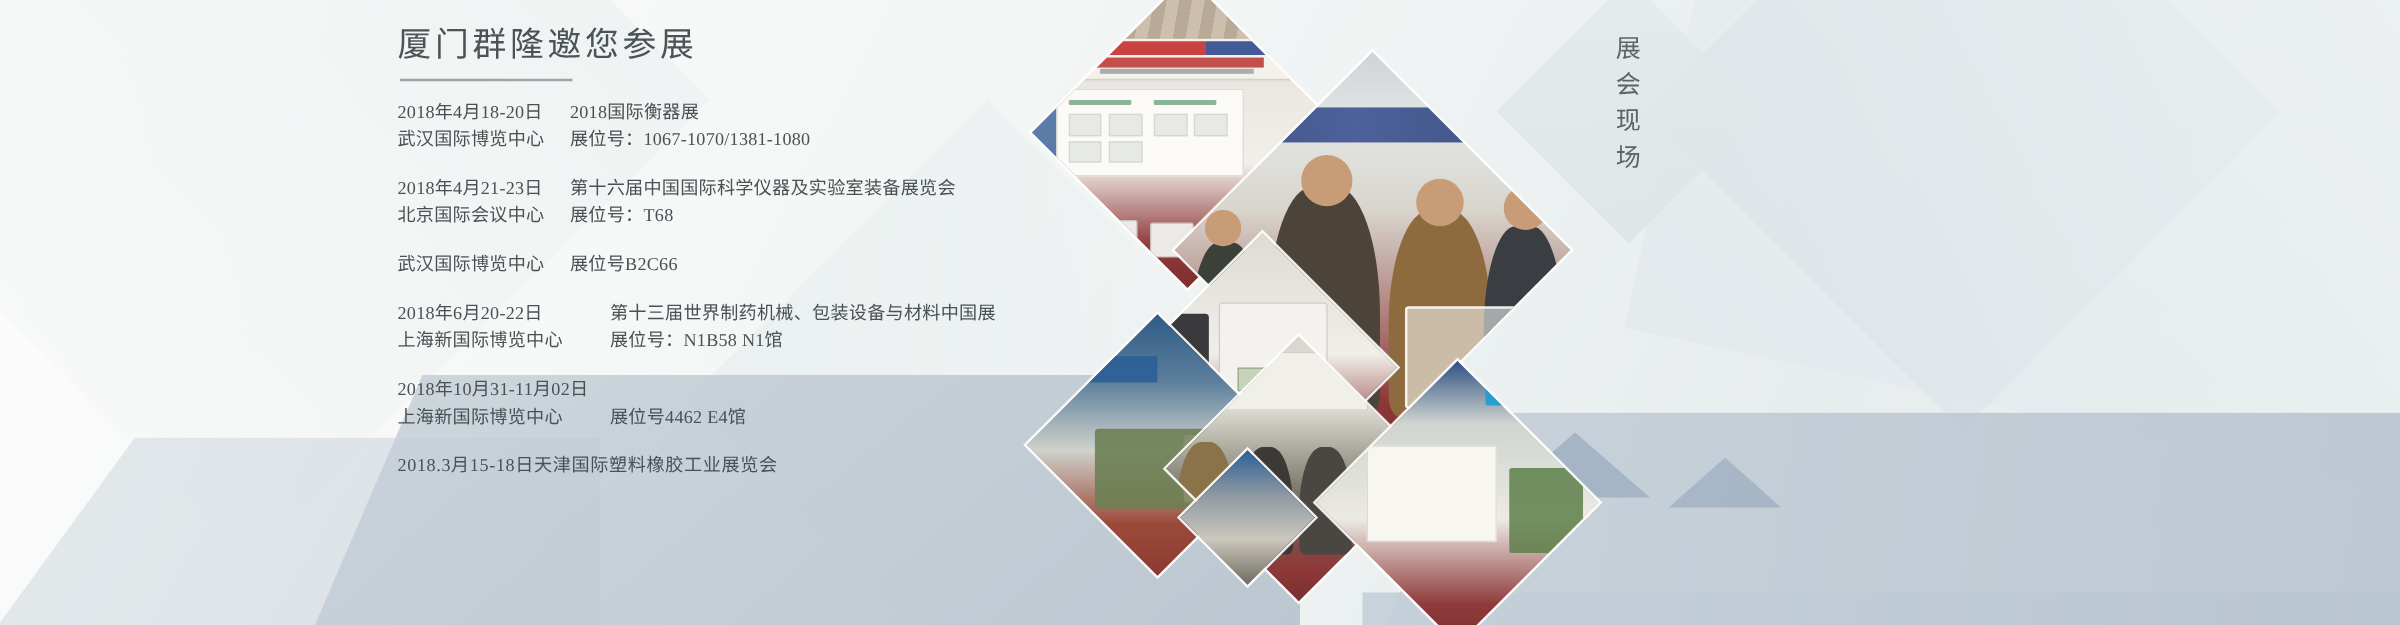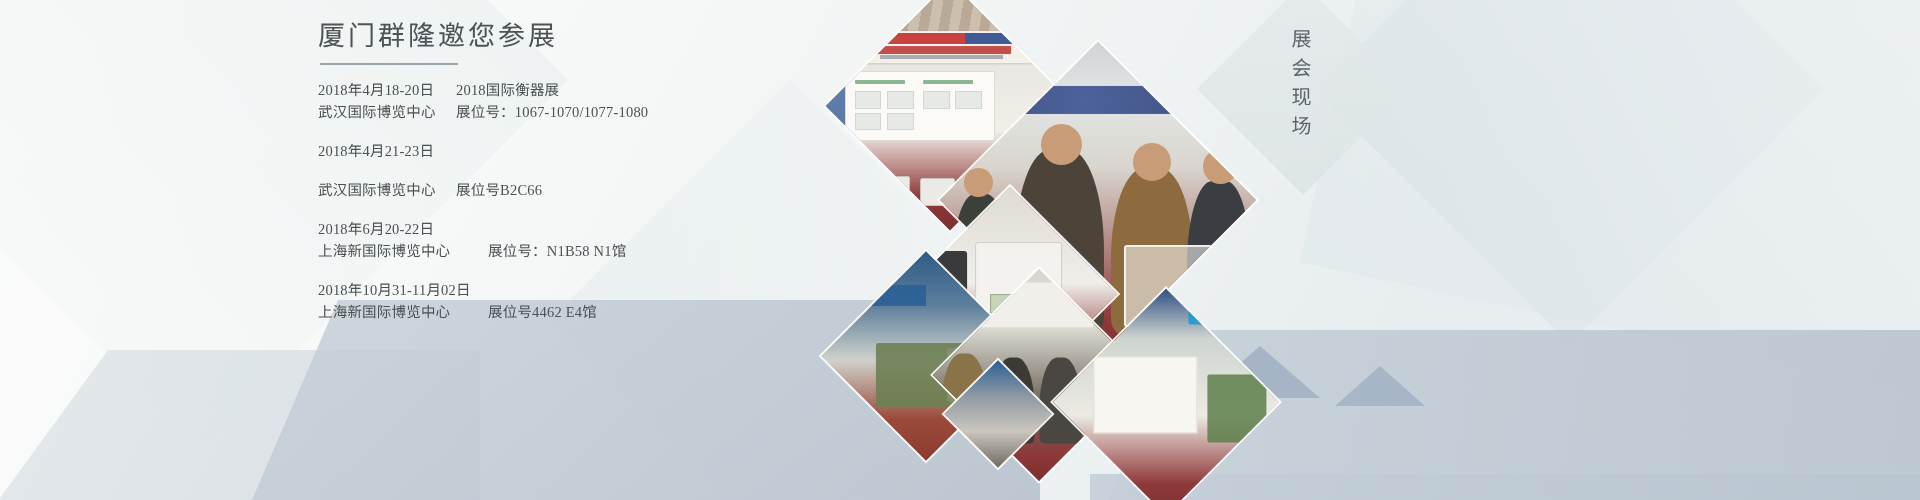--- a/index.html
+++ b/index.html
@@ -184,58 +184,67 @@
     <div class="headline">厦门群隆邀您参展</div>
     <div class="rule"></div>
 
     <div class="evt">
       <div class="evt-row">
         <span class="evt-date">2018年4月18-20日</span>
         <span class="evt-name">2018国际衡器展</span>
       </div>
       <div class="evt-row">
         <span class="evt-venue">武汉国际博览中心</span>
-        <span class="evt-booth">展位号：1067-1070/1077-1080</span>
+        <span class="evt-booth">展位号：1067-1070/1381-1080</span>
       </div>
     </div>
 
     <div class="evt">
       <div class="evt-row">
         <span class="evt-date">2018年4月21-23日</span>
+        <span class="evt-name">第十六届中国国际科学仪器及实验室装备展览会</span>
+      </div>
+      <div class="evt-row">
+        <span class="evt-venue">北京国际会议中心</span>
+        <span class="evt-booth">展位号：T68</span>
       </div>
     </div>
 
     <div class="evt">
       <div class="evt-row">
         <span class="evt-venue">武汉国际博览中心</span>
         <span class="evt-booth">展位号B2C66</span>
       </div>
     </div>
 
     <div class="evt wide">
       <div class="evt-row">
         <span class="evt-date">2018年6月20-22日</span>
+        <span class="evt-name">第十三届世界制药机械、包装设备与材料中国展</span>
       </div>
       <div class="evt-row">
         <span class="evt-venue">上海新国际博览中心</span>
         <span class="evt-booth">展位号：N1B58  N1馆</span>
       </div>
     </div>
 
     <div class="evt wide">
       <div class="evt-row">
         <span class="evt-date">2018年10月31-11月02日</span>
       </div>
       <div class="evt-row">
         <span class="evt-venue">上海新国际博览中心</span>
         <span class="evt-booth">展位号4462  E4馆</span>
       </div>
     </div>
 
     <div class="evt flat">
+      <div class="evt-row">
+        <div class="line">2018.3月15-18日天津国际塑料橡胶工业展览会</div>
+      </div>
     </div>
 
   </div>
 
   <div class="collage">
 
     <div class="dia" style="left:24px; top:18px; width:176px; height:176px;">
       <div class="inner">
         <div class="ph p1">
           <div class="ceil"></div>

